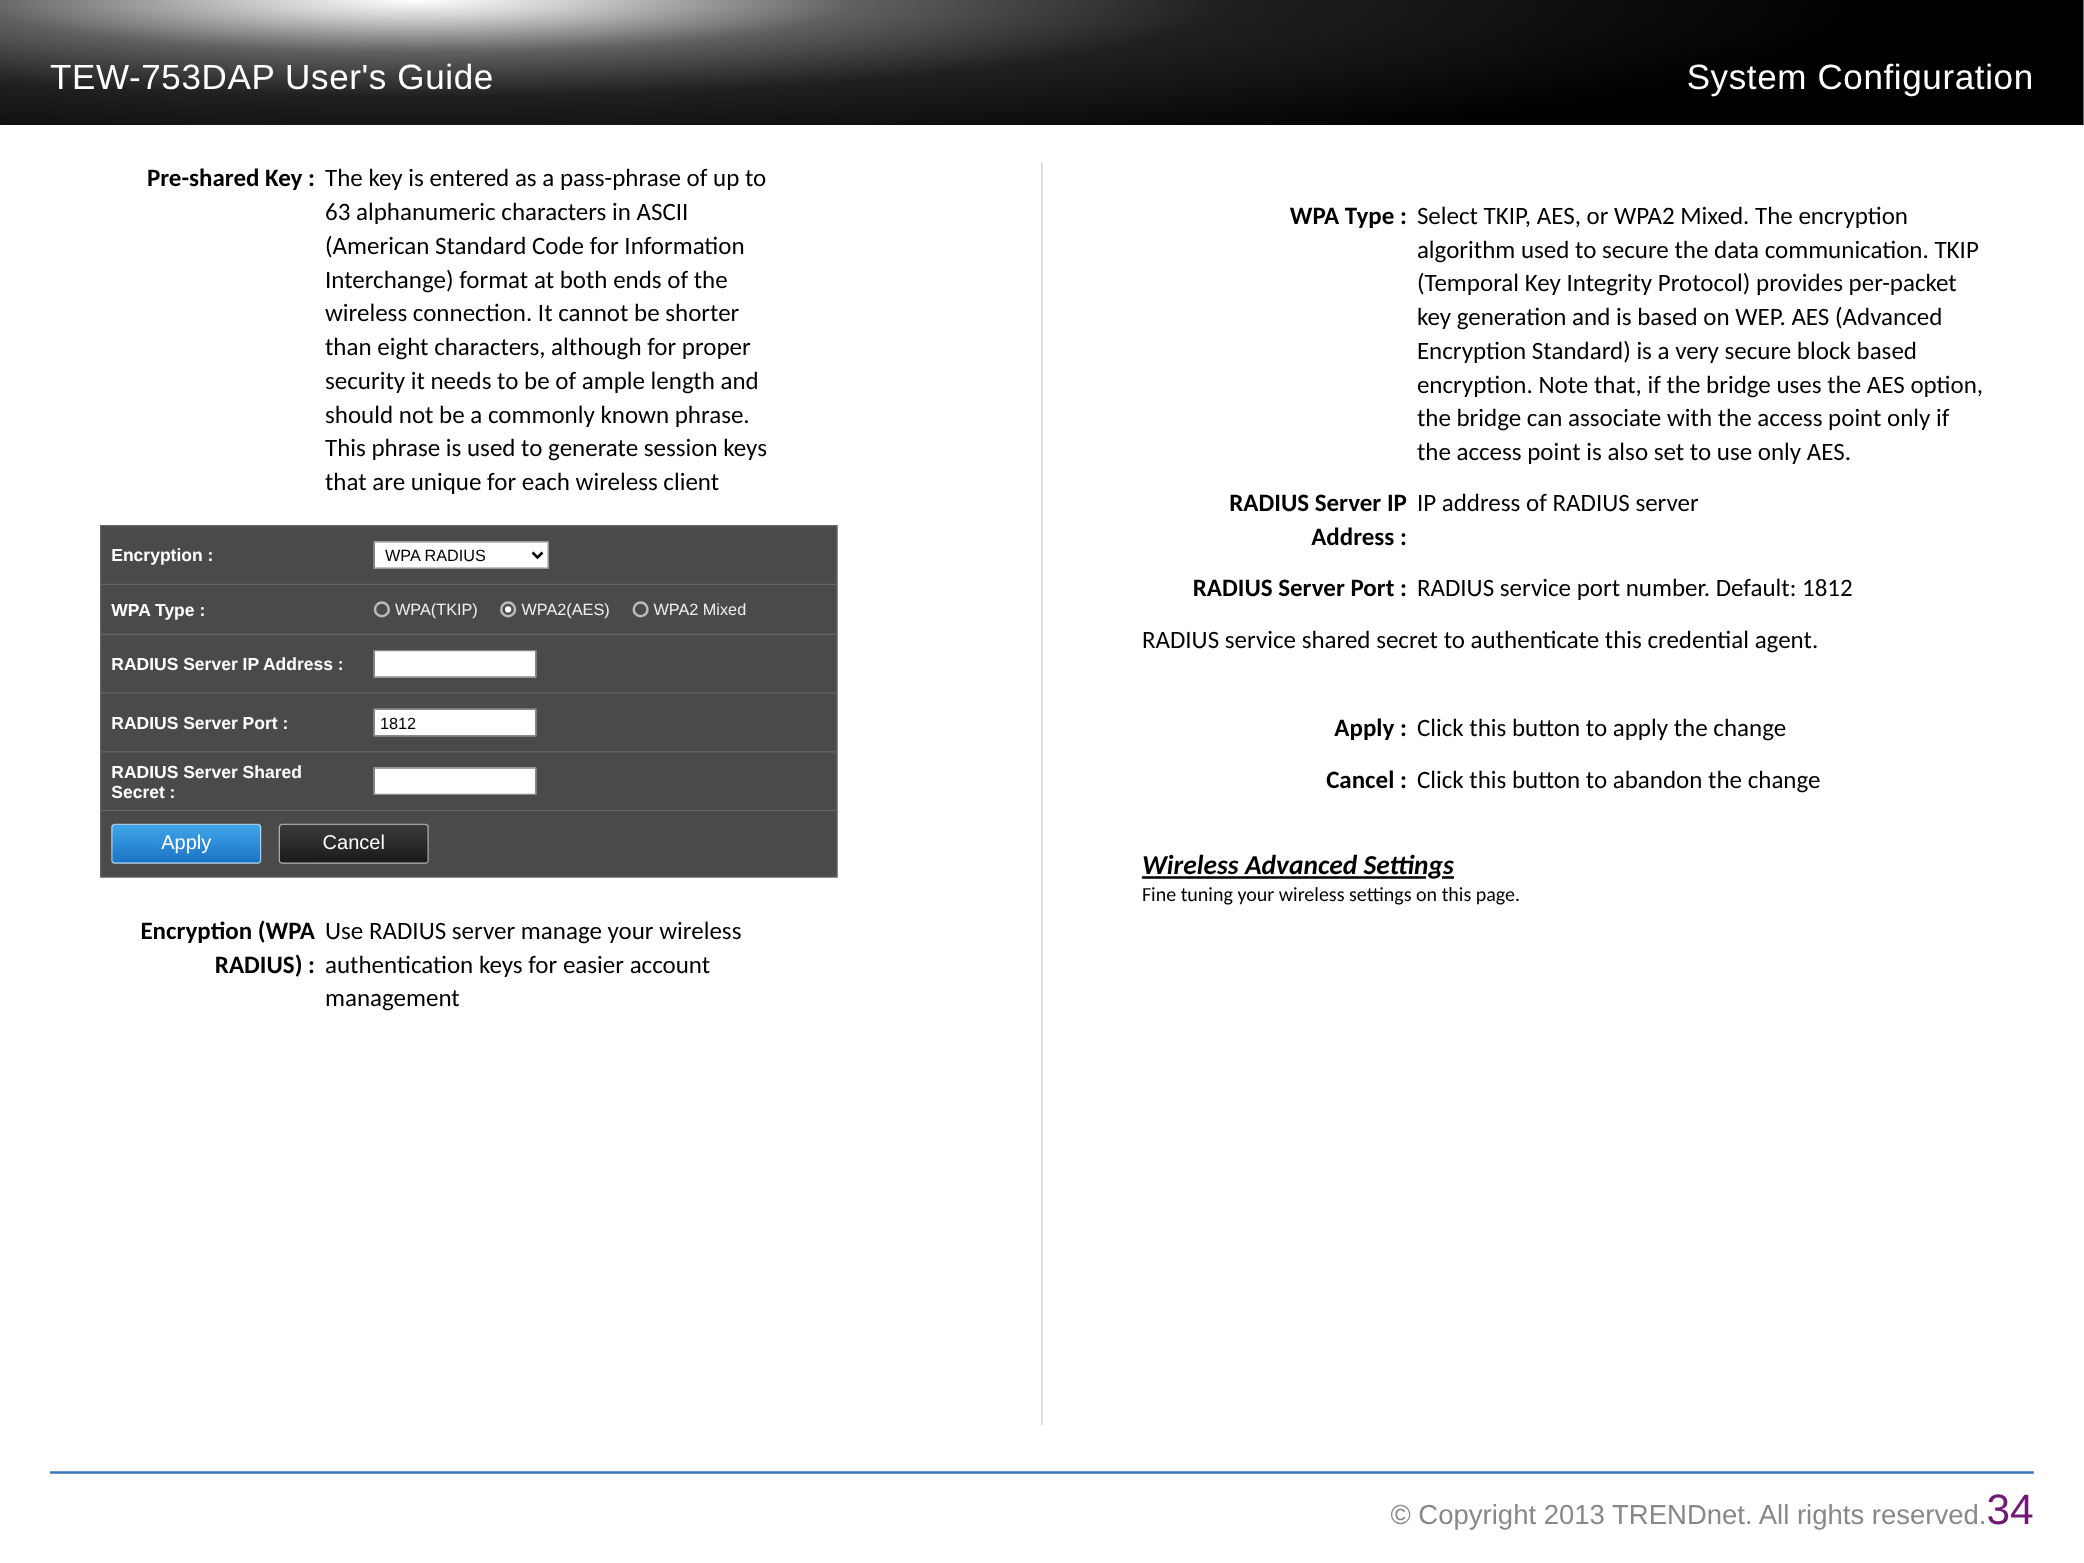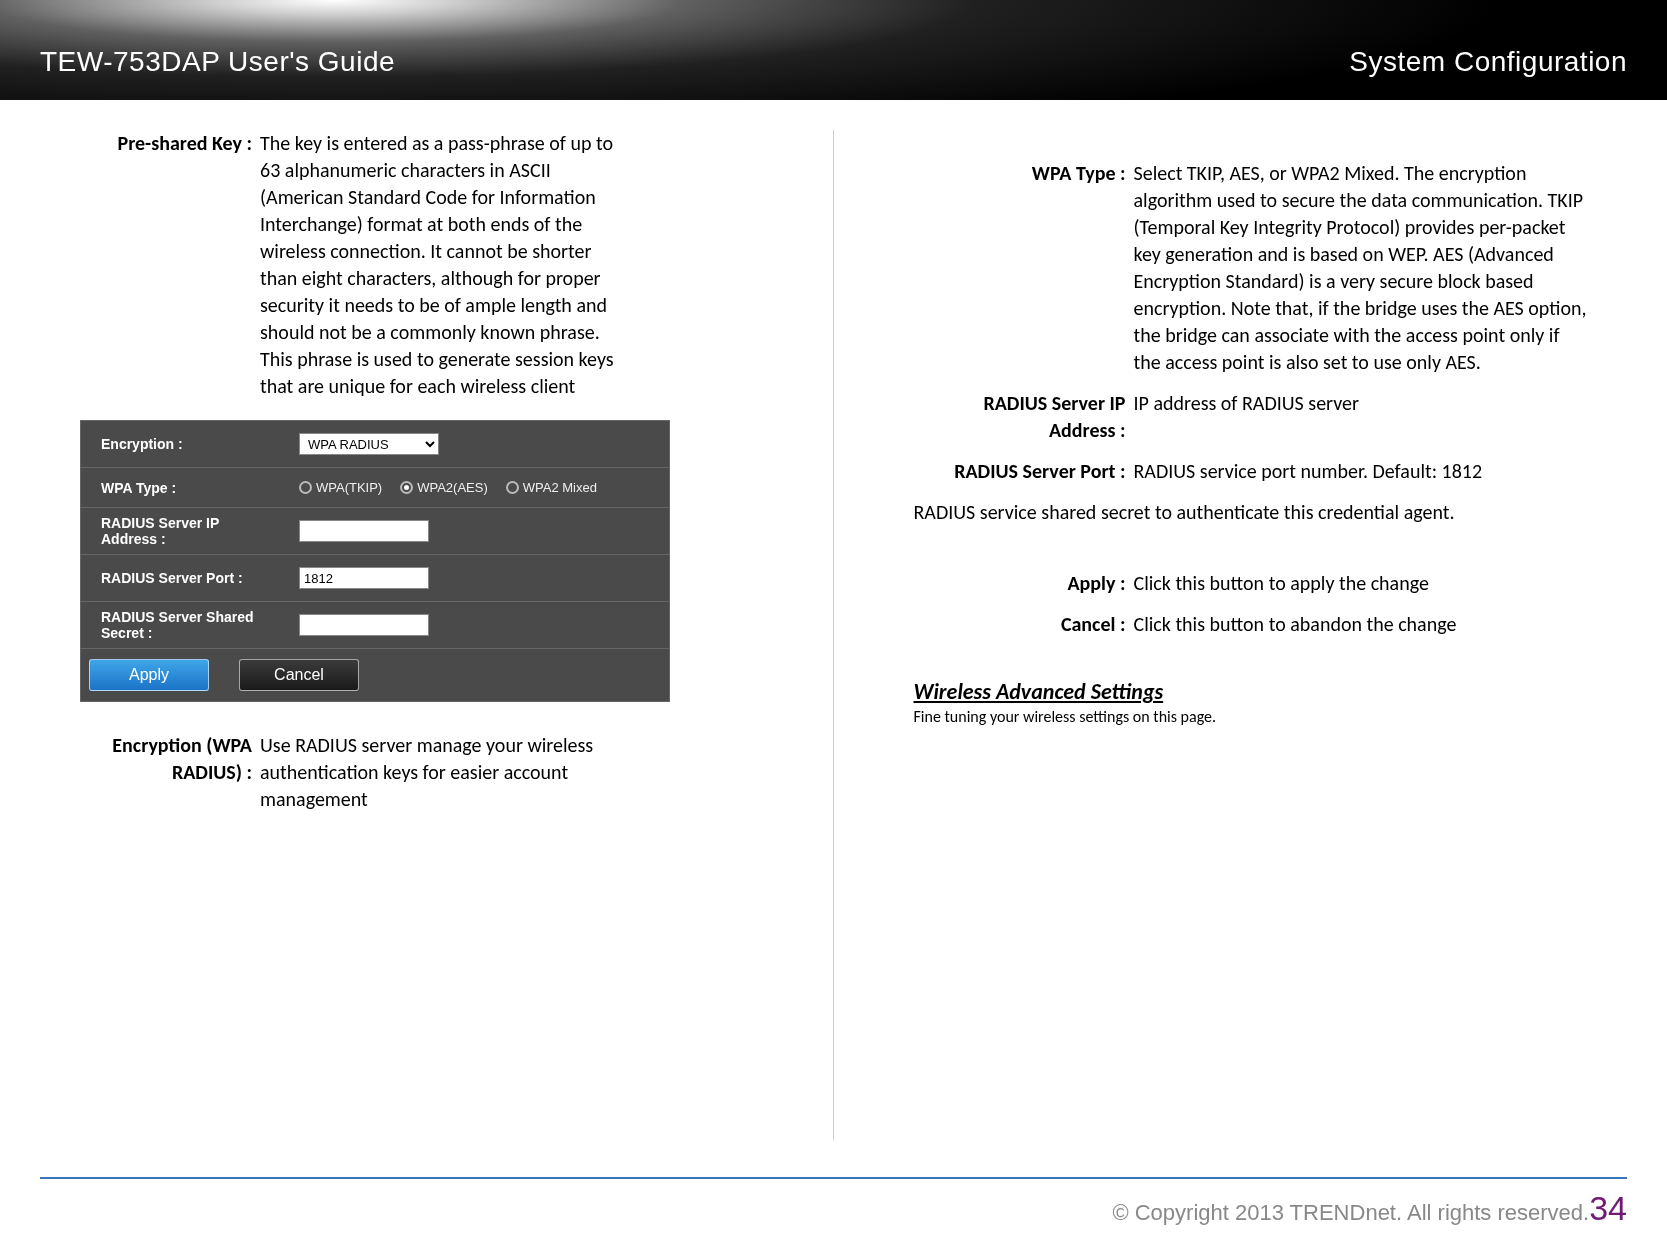--- a/index.html
+++ b/index.html
@@ -50,21 +50,21 @@
   }
   .router-panel .row {
     display: flex;
     align-items: center;
     border-bottom: 1px solid #666;
     min-height: 34px;
   }
   .router-panel .row:last-child { border-bottom: none; }
   .router-panel .rlabel {
     flex: 0 0 210px;
-    padding: 6px 20px;
+    padding: 6px 8px;
     font-weight: 700;
     font-size: 14px;
     background: #4a4a4a;
   }
   .router-panel .rval {
     flex: 1;
     padding: 12px 8px;
     display: flex;
     align-items: center;
     gap: 12px;
@@ -84,21 +84,21 @@
   .radio-dot {
     width: 13px; height: 13px; border-radius: 50%;
     border: 2px solid #bbb; display:inline-block; background:#4a4a4a;
   }
   .radio-dot.sel::after {
     content:""; display:block; width:5px; height:5px; border-radius:50%; background:#fff; margin:2px auto;
   }
   .button-row {
     padding: 10px 8px;
     background: #4a4a4a;
-    display:flex; gap: 30px;
+    display:flex; gap: 14px;
   }
   .btn {
     width: 120px; height: 32px;
     border: 1px solid rgba(255,255,255,0.6);
     border-radius: 3px;
     color: #fff;
     font-size: 16px;
     display:flex; align-items:center; justify-content:center;
     cursor: pointer;
   }

